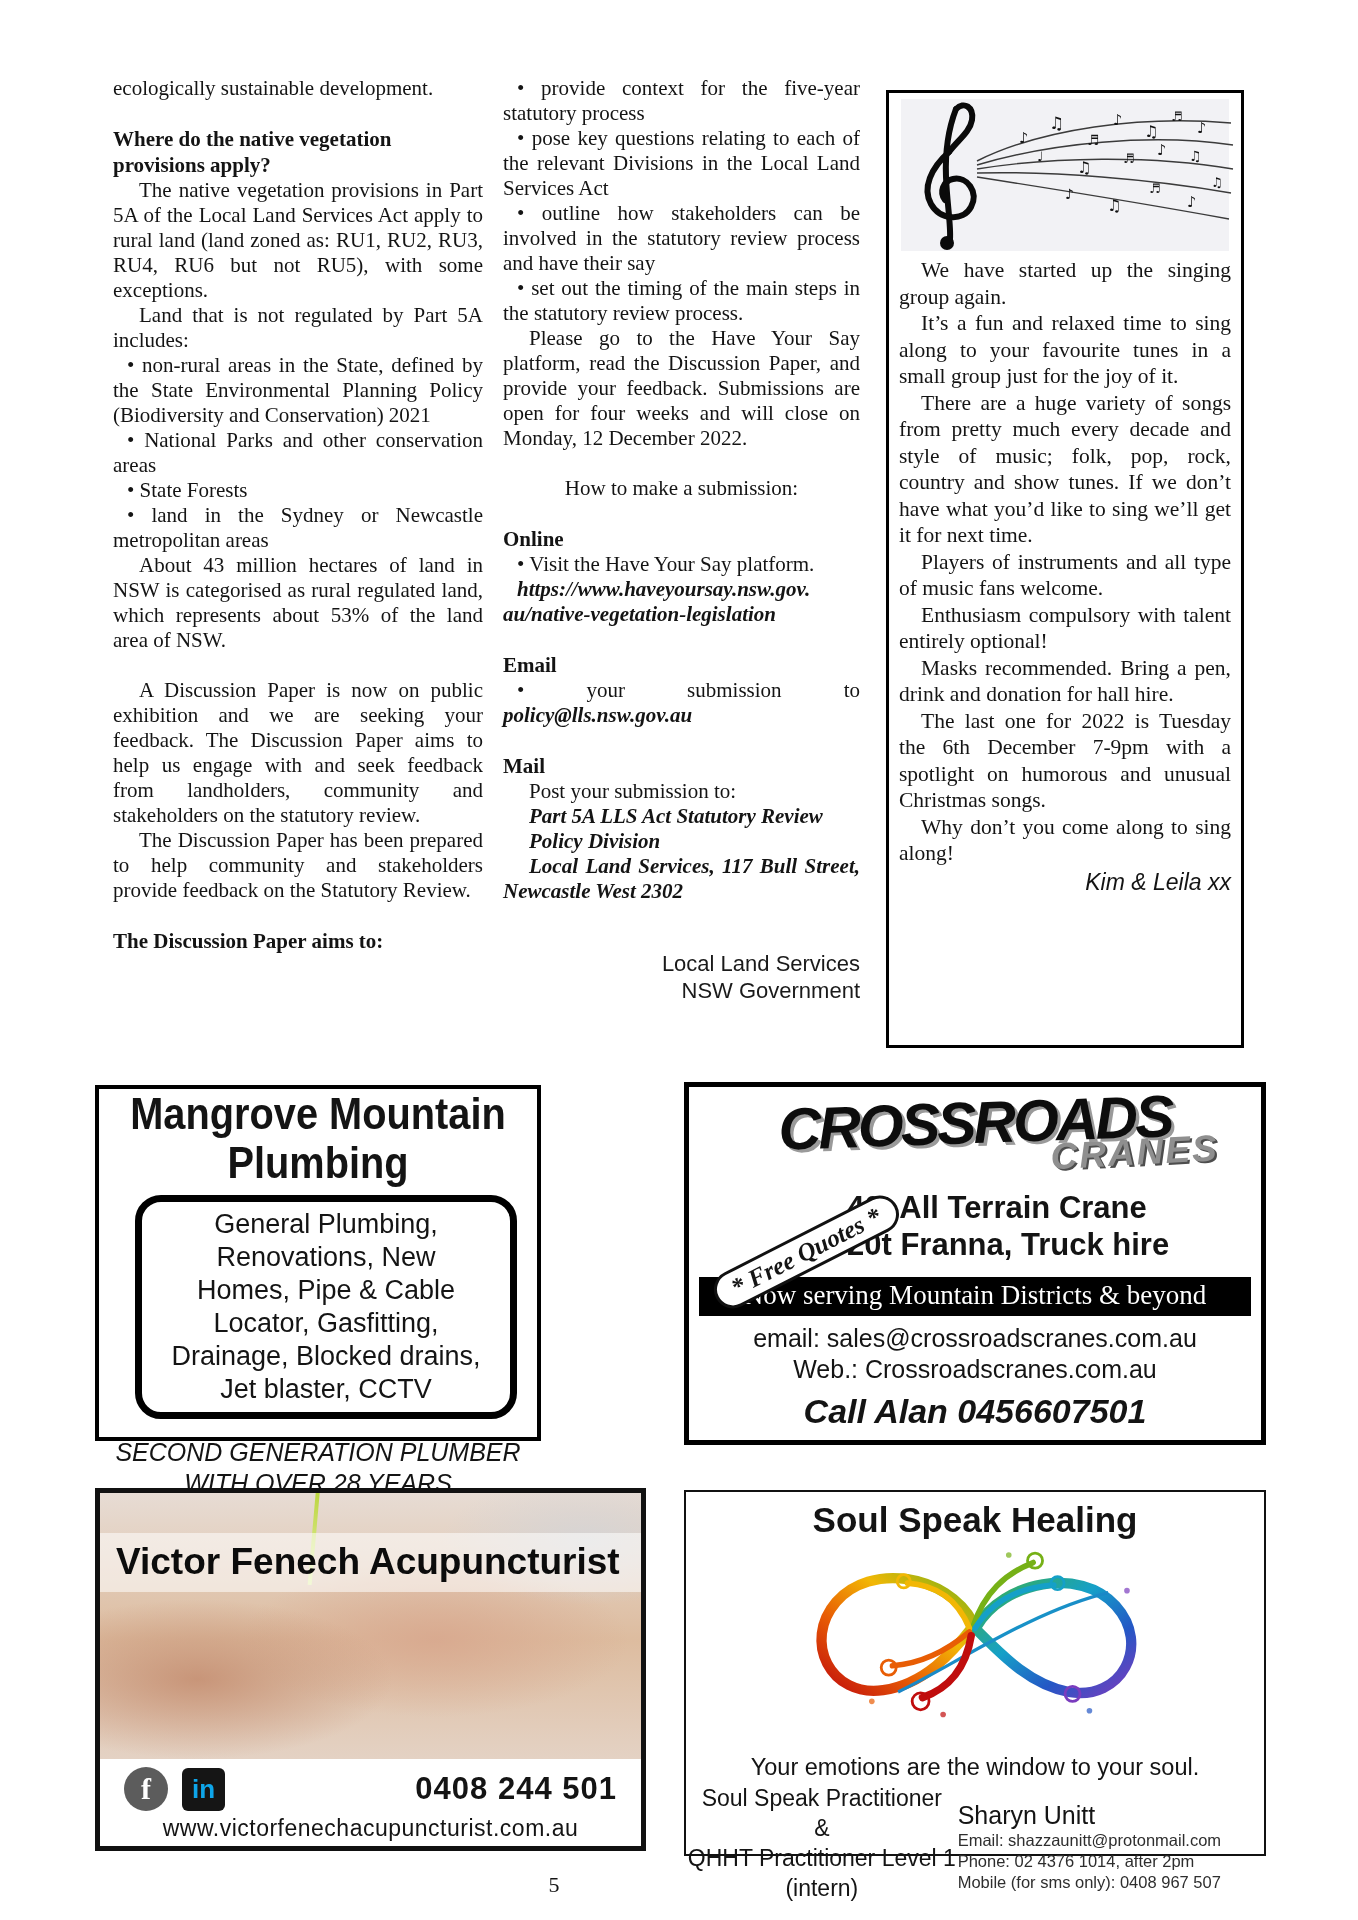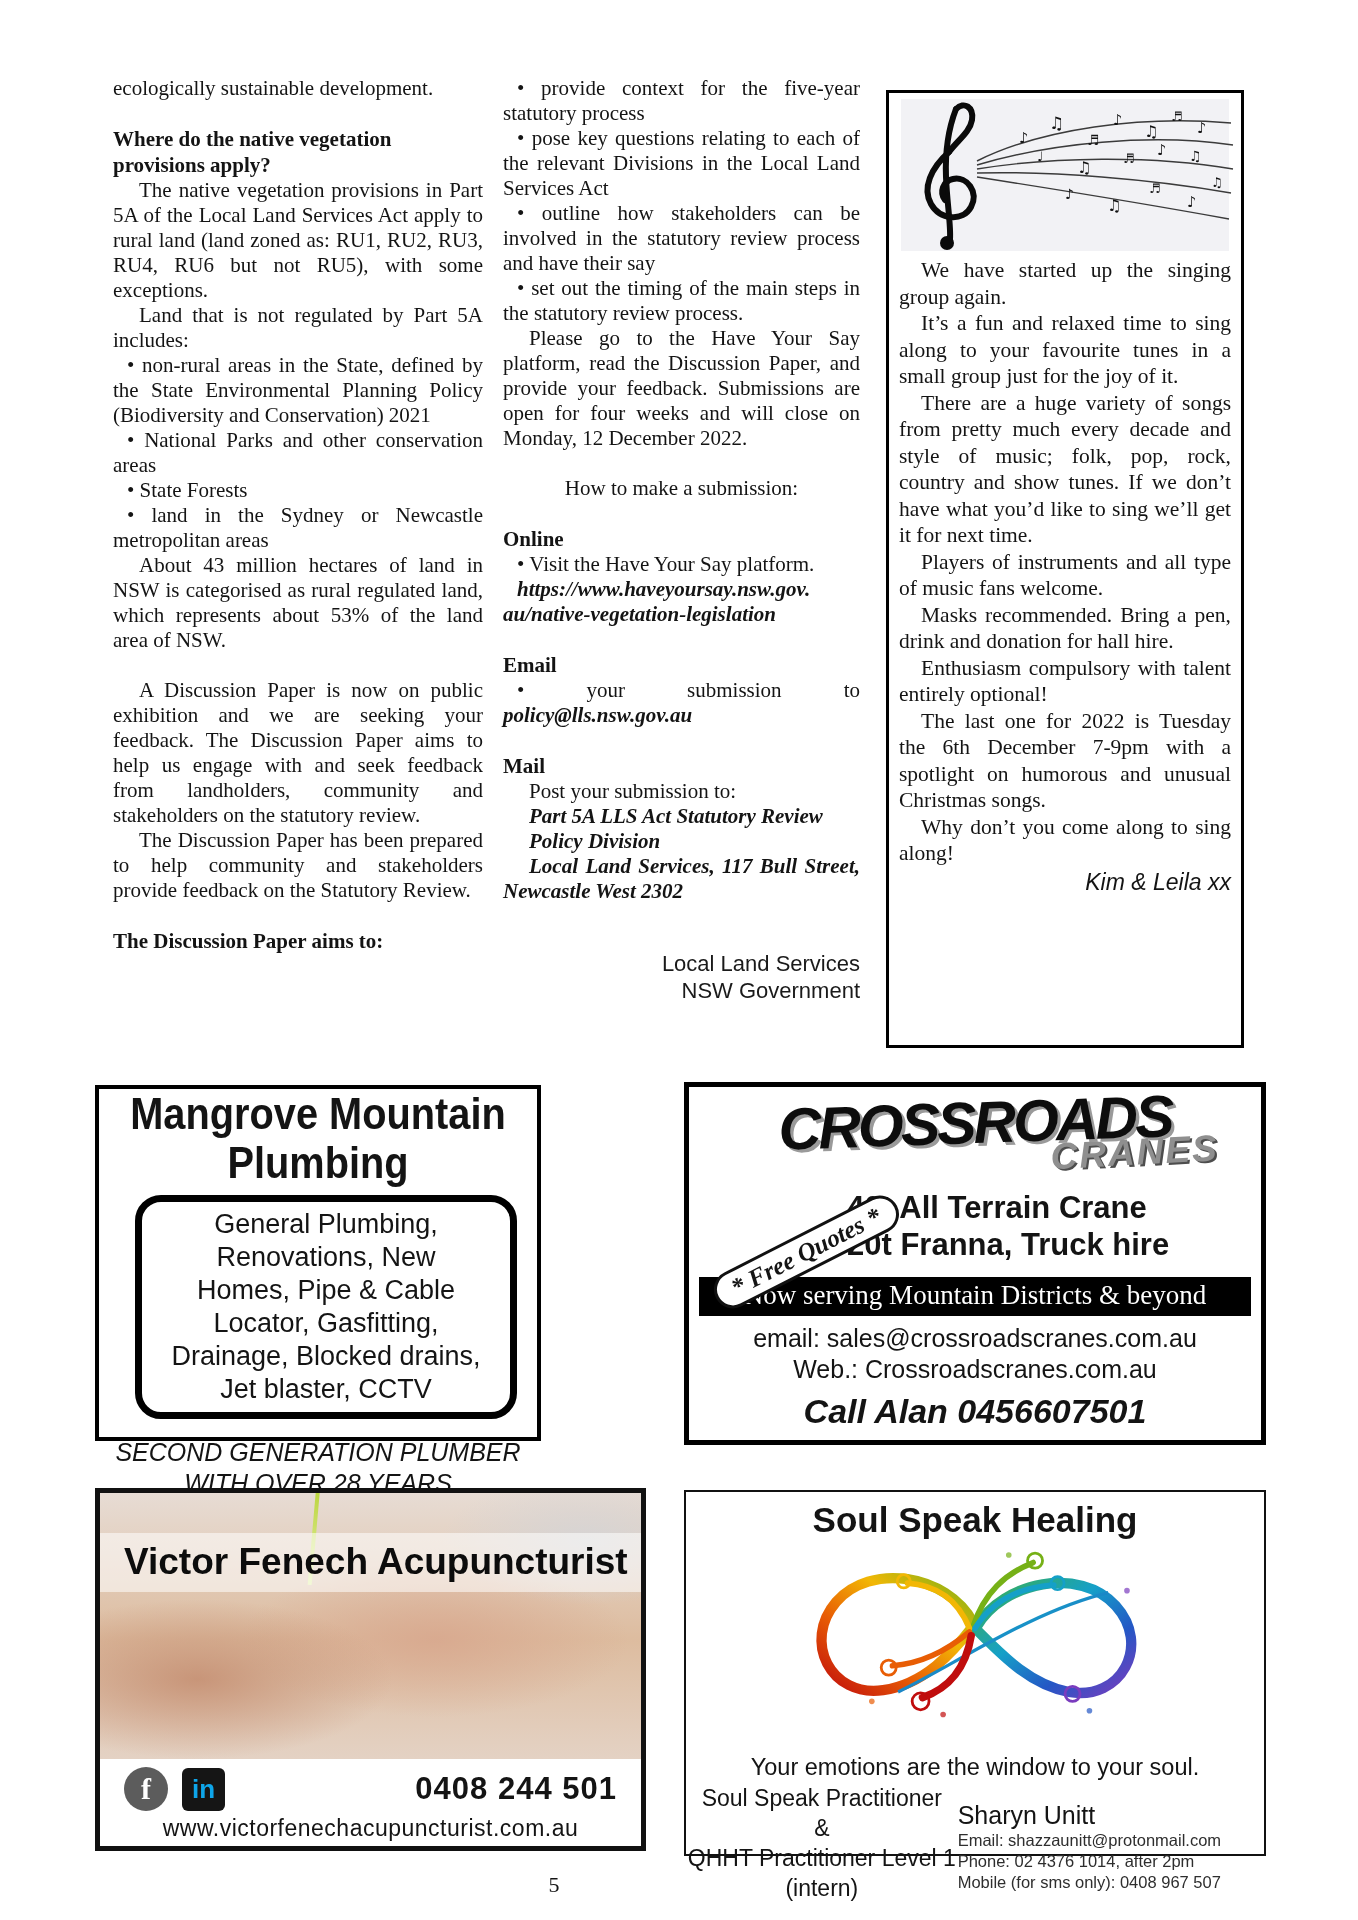--- a/index.html
+++ b/index.html
@@ -76,21 +76,21 @@
     position:relative;height:266px;overflow:hidden;
     background:
       radial-gradient(ellipse 60% 50% at 18% 70%, rgba(196,141,112,.85) 0%, rgba(196,141,112,0) 60%),
       radial-gradient(ellipse 55% 45% at 62% 55%, rgba(216,168,142,.9) 0%, rgba(216,168,142,0) 65%),
       radial-gradient(ellipse 45% 40% at 90% 18%, rgba(212,212,214,.9) 0%, rgba(212,212,214,0) 60%),
       linear-gradient(180deg,#e7dcd4 0%,#ddbc9f 55%,#e4d2c4 100%);
   }
   .acu-band{
     position:absolute;top:40px;left:0;right:0;background:rgba(255,255,255,.55);
     font-family:"Liberation Sans",sans-serif;font-weight:bold;font-size:37px;
-    padding:8px 0 9px 24px;color:#0c0c0c;
+    padding:8px 0 9px 16px;color:#0c0c0c;
   }
   .needle{position:absolute;left:212px;top:-8px;width:4px;height:100px;background:linear-gradient(#b9d437,#e4f0a8);transform:rotate(5deg);}
   .acu-bottom{padding:8px 24px 0 24px;font-family:"Liberation Sans",sans-serif;}
   .acu-row{display:flex;align-items:center;}
   .fb-icon{width:44px;height:44px;border-radius:50%;background:#5c5c5c;color:#fff;font-weight:bold;font-size:30px;text-align:center;line-height:44px;font-family:"Liberation Serif",serif;}
   .li-icon{width:43px;height:43px;border-radius:6px;background:#151515;color:#0ea5e9;font-weight:bold;font-size:26px;text-align:center;line-height:43px;margin-left:14px;}
   .acu-phone{margin-left:auto;font-weight:bold;font-size:31px;letter-spacing:1px;}
   .acu-web{text-align:center;font-size:23px;letter-spacing:.5px;margin-top:4px;}
   
   #ad-soul{left:684px;top:1490px;width:582px;height:366px;border:2px solid #111;text-align:center;font-family:"Liberation Sans",sans-serif;padding-top:8px;}
@@ -185,22 +185,22 @@
         <text x="248" y="94" font-size="13">♬</text>
         <text x="286" y="108" font-size="15">♪</text>
         <text x="310" y="88" font-size="13">♫</text>
       </g>
     </svg>
   </div>
   <p>We have started up the singing group again.</p>
   <p>It’s a fun and relaxed time to sing along to your favourite tunes in a small group just for the joy of it.</p>
   <p>There are a huge variety of songs from pretty much every decade and style of music; folk, pop, rock, country and show tunes. If we don’t have what you’d like to sing we’ll get it for next time.</p>
   <p>Players of instruments and all type of music fans welcome.</p>
+  <p>Enthusiasm compulsory with talent entirely optional!</p>
   <p>Masks recommended. Bring a pen, drink and donation for hall hire.</p>
-  <p>Enthusiasm compulsory with talent entirely optional!</p>
   <p>The last one for 2022 is Tuesday the 6th December 7-9pm with a spotlight on humorous and unusual Christmas songs.</p>
   <p>Why don’t you come along to sing along!</p>
   <div class="kim-sig">Kim &amp; Leila xx</div>
 </div>
 
 <div class="ad" id="ad-plumbing">
   <div class="plumb-title">Mangrove Mountain Plumbing</div>
   <div class="plumb-box">
     <div>General Plumbing, Renovations, New</div>
     <div>Homes, Pipe &amp; Cable Locator, Gasfitting,</div>

